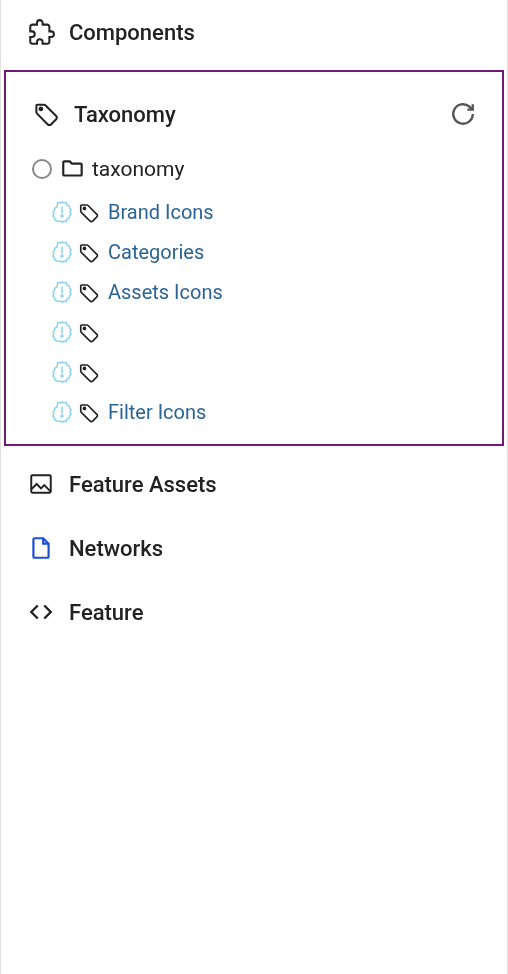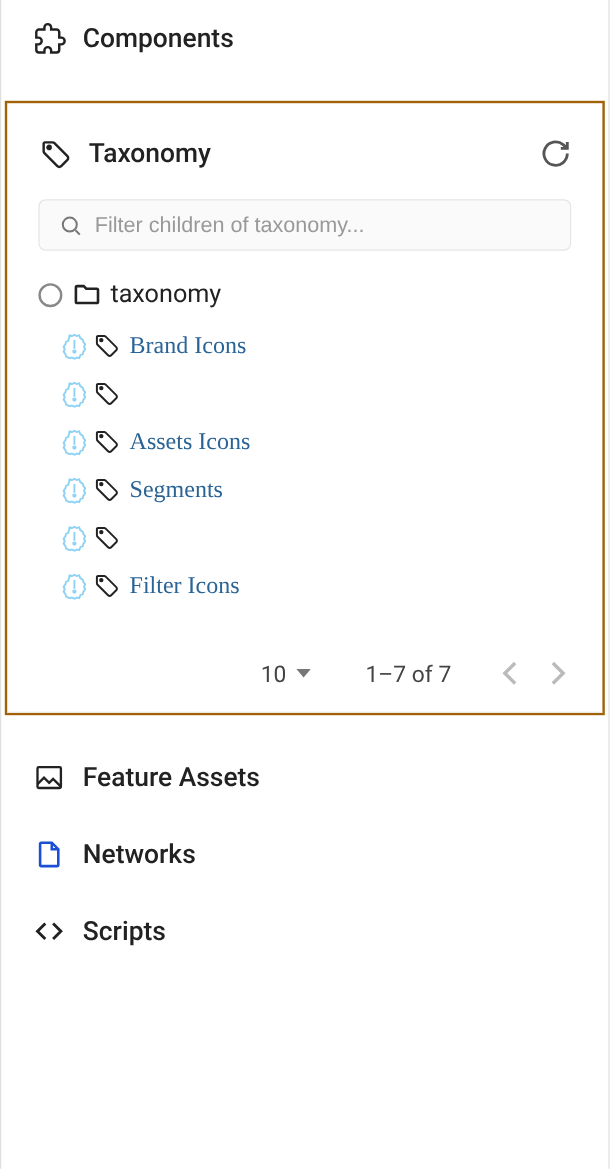--- a/index.html
+++ b/index.html
@@ -32,22 +32,22 @@
     .section-header .title {
       font-size: 22px;
       font-weight: 500;
       flex: 1;
     }
     .refresh-btn {
       color: #555;
       cursor: pointer;
     }
     .highlight-box {
-      border: 2px solid #a16207;
-      margin: 20px 3px;
+      border: 2px solid #701a75;
+      margin: 6px 3px;
       padding-top: 10px;
     }
     .search-wrap {
       padding: 6px 26px 14px 26px;
     }
     .search {
       display: flex;
       align-items: center;
       gap: 10px;
       background: #fafafa;
@@ -79,24 +79,23 @@
       border: 2px solid #888;
       border-radius: 50%;
       flex-shrink: 0;
       margin-right: 2px;
     }
     .tree-root .folder { flex-shrink:0; }
     .tree-label { font-size: 21px; }
     .children { margin-left: 18px; margin-top: 4px; }
     .child {
       display: flex;
-      align-items: flex-start;
+      align-items: flex-end;
       gap: 4px;
       padding: 8px 0;
-      font-family: Liberation Serif, serif;
     }
     .badge { flex-shrink:0; display:flex; align-items:center; }
     .tag-icon { flex-shrink:0; display:flex; align-items:center; }
     .child a {
       color: #2a6496;
       text-decoration: none;
       font-size: 20px;
       margin-left: 4px;
       cursor: pointer;
     }
@@ -147,31 +146,20 @@
     </span>
     <span class="title">Taxonomy</span>
     <span class="refresh-btn">
       <svg width="26" height="26" viewBox="0 0 24 24" fill="none" stroke="#555" stroke-width="2.2">
         <path d="M21 12a9 9 0 1 1-3.2-6.9L21 8"></path>
         <path d="M21 3v5h-5"></path>
       </svg>
     </span>
   </div>
 
-  <div class="search-wrap">
-    <div class="search">
-      <span>
-        <svg width="20" height="20" viewBox="0 0 24 24" fill="none" stroke="#777" stroke-width="2">
-          <circle cx="11" cy="11" r="7"></circle>
-            <path d="M21 21l-4.3-4.3"></path>
-        </svg>
-      </span>
-      <input type="text" placeholder="Filter children of taxonomy..." style="">
-    </div>
-  </div>
 
   <div class="tree">
     <div class="tree-root">
       <span class="radio"></span>
       <span class="folder">
         <svg width="26" height="26" viewBox="0 0 24 24" fill="none" stroke="#222" stroke-width="2">
           <path d="M3 6a1 1 0 0 1 1-1h5l2 2h8a1 1 0 0 1 1 1v9a1 1 0 0 1-1 1H4a1 1 0 0 1-1-1V6z"></path>
         </svg>
       </span>
       <span class="tree-label">taxonomy</span>
@@ -201,20 +189,21 @@
               <path d="M12 7v6" stroke-linecap="round"></path>
               <circle cx="12" cy="16" r="1" fill="#8fd3f4"></circle>
             </svg>
           </span>
           <span class="tag-icon">
             <svg width="22" height="22" viewBox="0 0 24 24" fill="none" stroke="#222" stroke-width="1.8">
               <path d="M20.59 13.41 11 3.83A2 2 0 0 0 9.59 3.24H4a1 1 0 0 0-1 1v5.59a2 2 0 0 0 .59 1.41l9.58 9.59a2 2 0 0 0 2.83 0l4.59-4.59a2 2 0 0 0 0-2.83z"></path>
               <circle cx="7" cy="7" r="1.1" fill="#222"></circle>
             </svg>
           </span>
+          <a>Categories</a>
         </div>
         <div class="child">
           <span class="badge">
             <svg width="24" height="24" viewBox="0 0 24 24" fill="none" stroke="#8fd3f4" stroke-width="1.6">
               <path d="M12 2l2 1 2-.5L17 5l2 1 .5 2L21 10l-1 2 1 2-1.5 2-.5 2-2 1-1 2.5-2-.5-2 1-2-1-2 .5L7 21l-2-1-.5-2L3 16l1-2-1-2 1.5-2 .5-2 2-1L8 2.5 10 3z"></path>
               <path d="M12 7v6" stroke-linecap="round"></path>
               <circle cx="12" cy="16" r="1" fill="#8fd3f4"></circle>
             </svg>
           </span>
           <span class="tag-icon">
@@ -232,21 +221,20 @@
               <path d="M12 7v6" stroke-linecap="round"></path>
               <circle cx="12" cy="16" r="1" fill="#8fd3f4"></circle>
             </svg>
           </span>
           <span class="tag-icon">
             <svg width="22" height="22" viewBox="0 0 24 24" fill="none" stroke="#222" stroke-width="1.8">
               <path d="M20.59 13.41 11 3.83A2 2 0 0 0 9.59 3.24H4a1 1 0 0 0-1 1v5.59a2 2 0 0 0 .59 1.41l9.58 9.59a2 2 0 0 0 2.83 0l4.59-4.59a2 2 0 0 0 0-2.83z"></path>
               <circle cx="7" cy="7" r="1.1" fill="#222"></circle>
             </svg>
           </span>
-          <a>Segments</a>
         </div>
         <div class="child">
           <span class="badge">
             <svg width="24" height="24" viewBox="0 0 24 24" fill="none" stroke="#8fd3f4" stroke-width="1.6">
               <path d="M12 2l2 1 2-.5L17 5l2 1 .5 2L21 10l-1 2 1 2-1.5 2-.5 2-2 1-1 2.5-2-.5-2 1-2-1-2 .5L7 21l-2-1-.5-2L3 16l1-2-1-2 1.5-2 .5-2 2-1L8 2.5 10 3z"></path>
               <path d="M12 7v6" stroke-linecap="round"></path>
               <circle cx="12" cy="16" r="1" fill="#8fd3f4"></circle>
             </svg>
           </span>
           <span class="tag-icon">
@@ -268,41 +256,20 @@
             <svg width="22" height="22" viewBox="0 0 24 24" fill="none" stroke="#222" stroke-width="1.8">
               <path d="M20.59 13.41 11 3.83A2 2 0 0 0 9.59 3.24H4a1 1 0 0 0-1 1v5.59a2 2 0 0 0 .59 1.41l9.58 9.59a2 2 0 0 0 2.83 0l4.59-4.59a2 2 0 0 0 0-2.83z"></path>
               <circle cx="7" cy="7" r="1.1" fill="#222"></circle>
             </svg>
           </span>
           <a>Filter Icons</a>
         </div>
       </div>
   </div>
 
-  <div class="pager">
-    <div class="size">
-      <span>10</span>
-      <span>
-        <svg width="12" height="12" viewBox="0 0 10 6">
-            <path d="M0 0l5 6 5-6z" fill="#777"></path>
-          </svg>
-      </span>
-    </div>
-    <span class="range">1–7 of 7</span>
-    <span class="nav-btn">
-      <svg width="14" height="20" viewBox="0 0 8 14">
-          <path d="M7 1 1 7l6 6" fill="none" stroke="#bbb" stroke-width="2"></path>
-        </svg>
-    </span>
-    <span class="nav-btn">
-      <svg width="14" height="20" viewBox="0 0 8 14">
-          <path d="M1 1l6 6-6 6" fill="none" stroke="#bbb" stroke-width="2"></path>
-        </svg>
-    </span>
-  </div>
 </div>
 
 <div class="section-header">
   <span class="icon">
     <svg width="26" height="26" viewBox="0 0 24 24" fill="none" stroke="#222" stroke-width="1.8">
       <rect x="3" y="4" width="18" height="16" rx="1"></rect>
       <path d="M3 17l5-5 4 4 3-3 6 6"></path>
     </svg>
   </span>
   <span class="title">Feature Assets</span>
@@ -318,14 +285,14 @@
   <span class="title">Networks</span>
 </div>
 
 <div class="section-header">
   <span class="icon">
     <svg width="26" height="26" viewBox="0 0 24 24" fill="none" stroke="#222" stroke-width="2.2">
       <path d="M9 6 3 12l6 6"></path>
         <path d="M15 6l6 6-6 6"></path>
     </svg>
   </span>
-  <span class="title">Scripts</span>
+  <span class="title">Feature</span>
 </div>
 
 </body></html>

